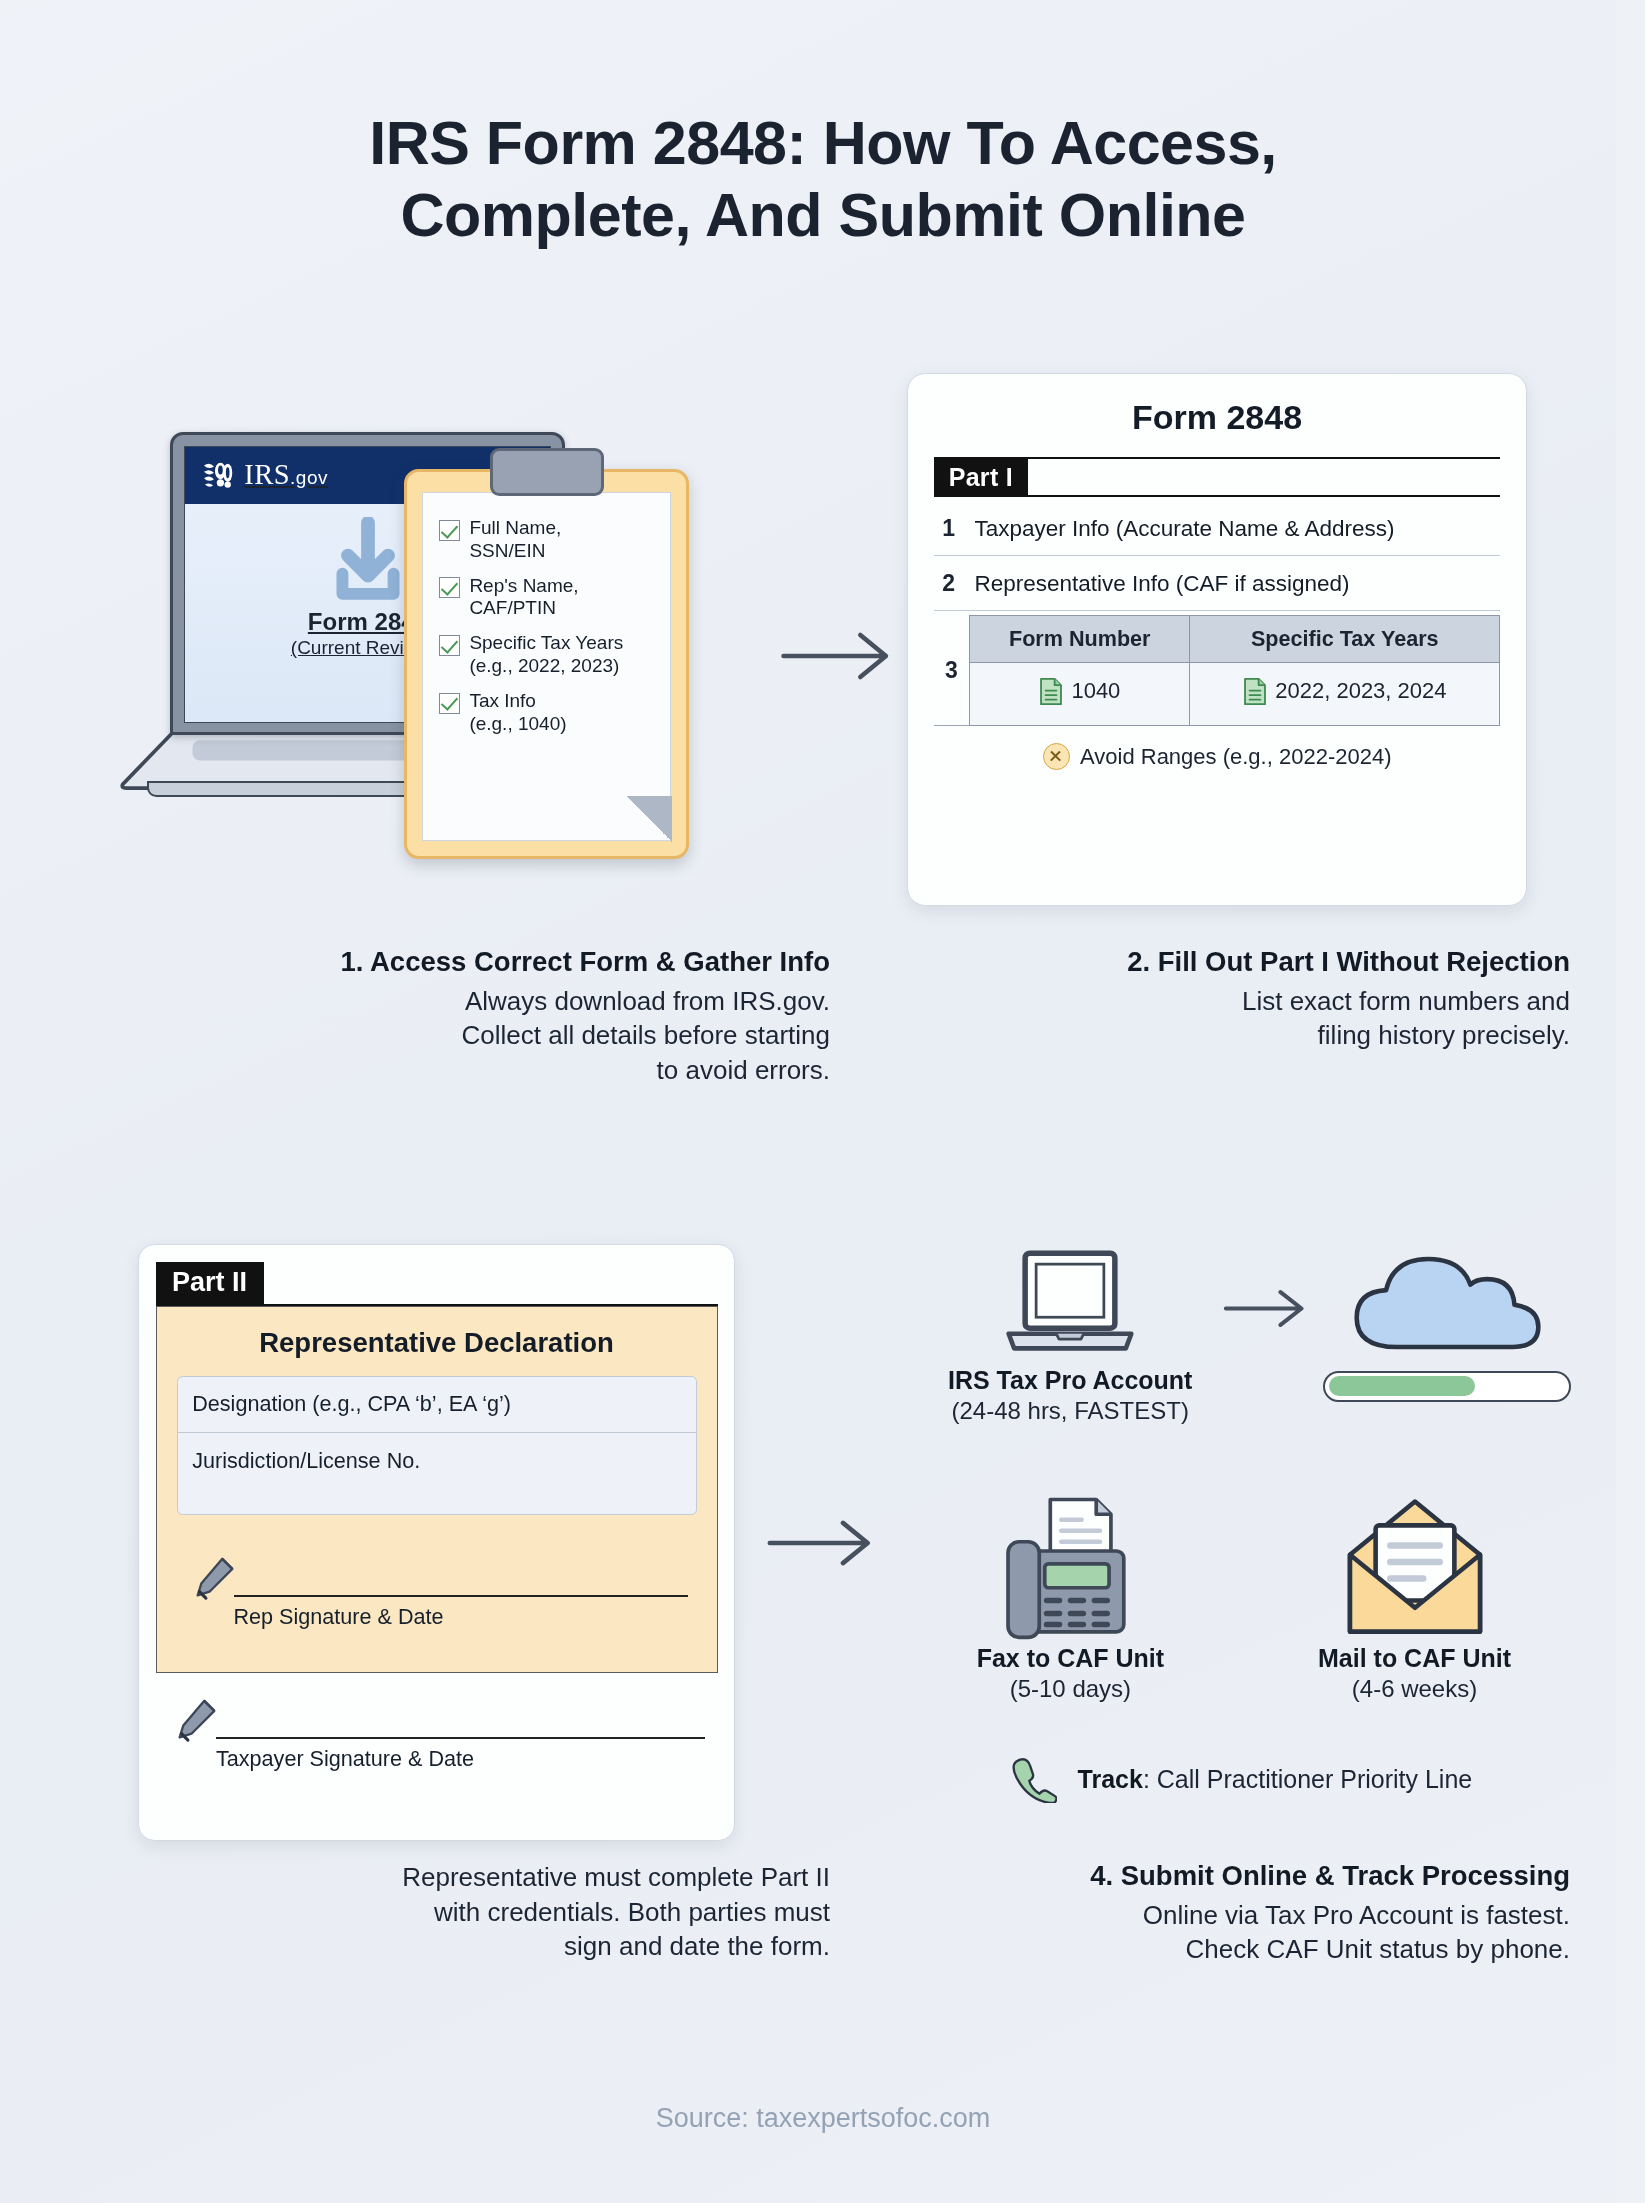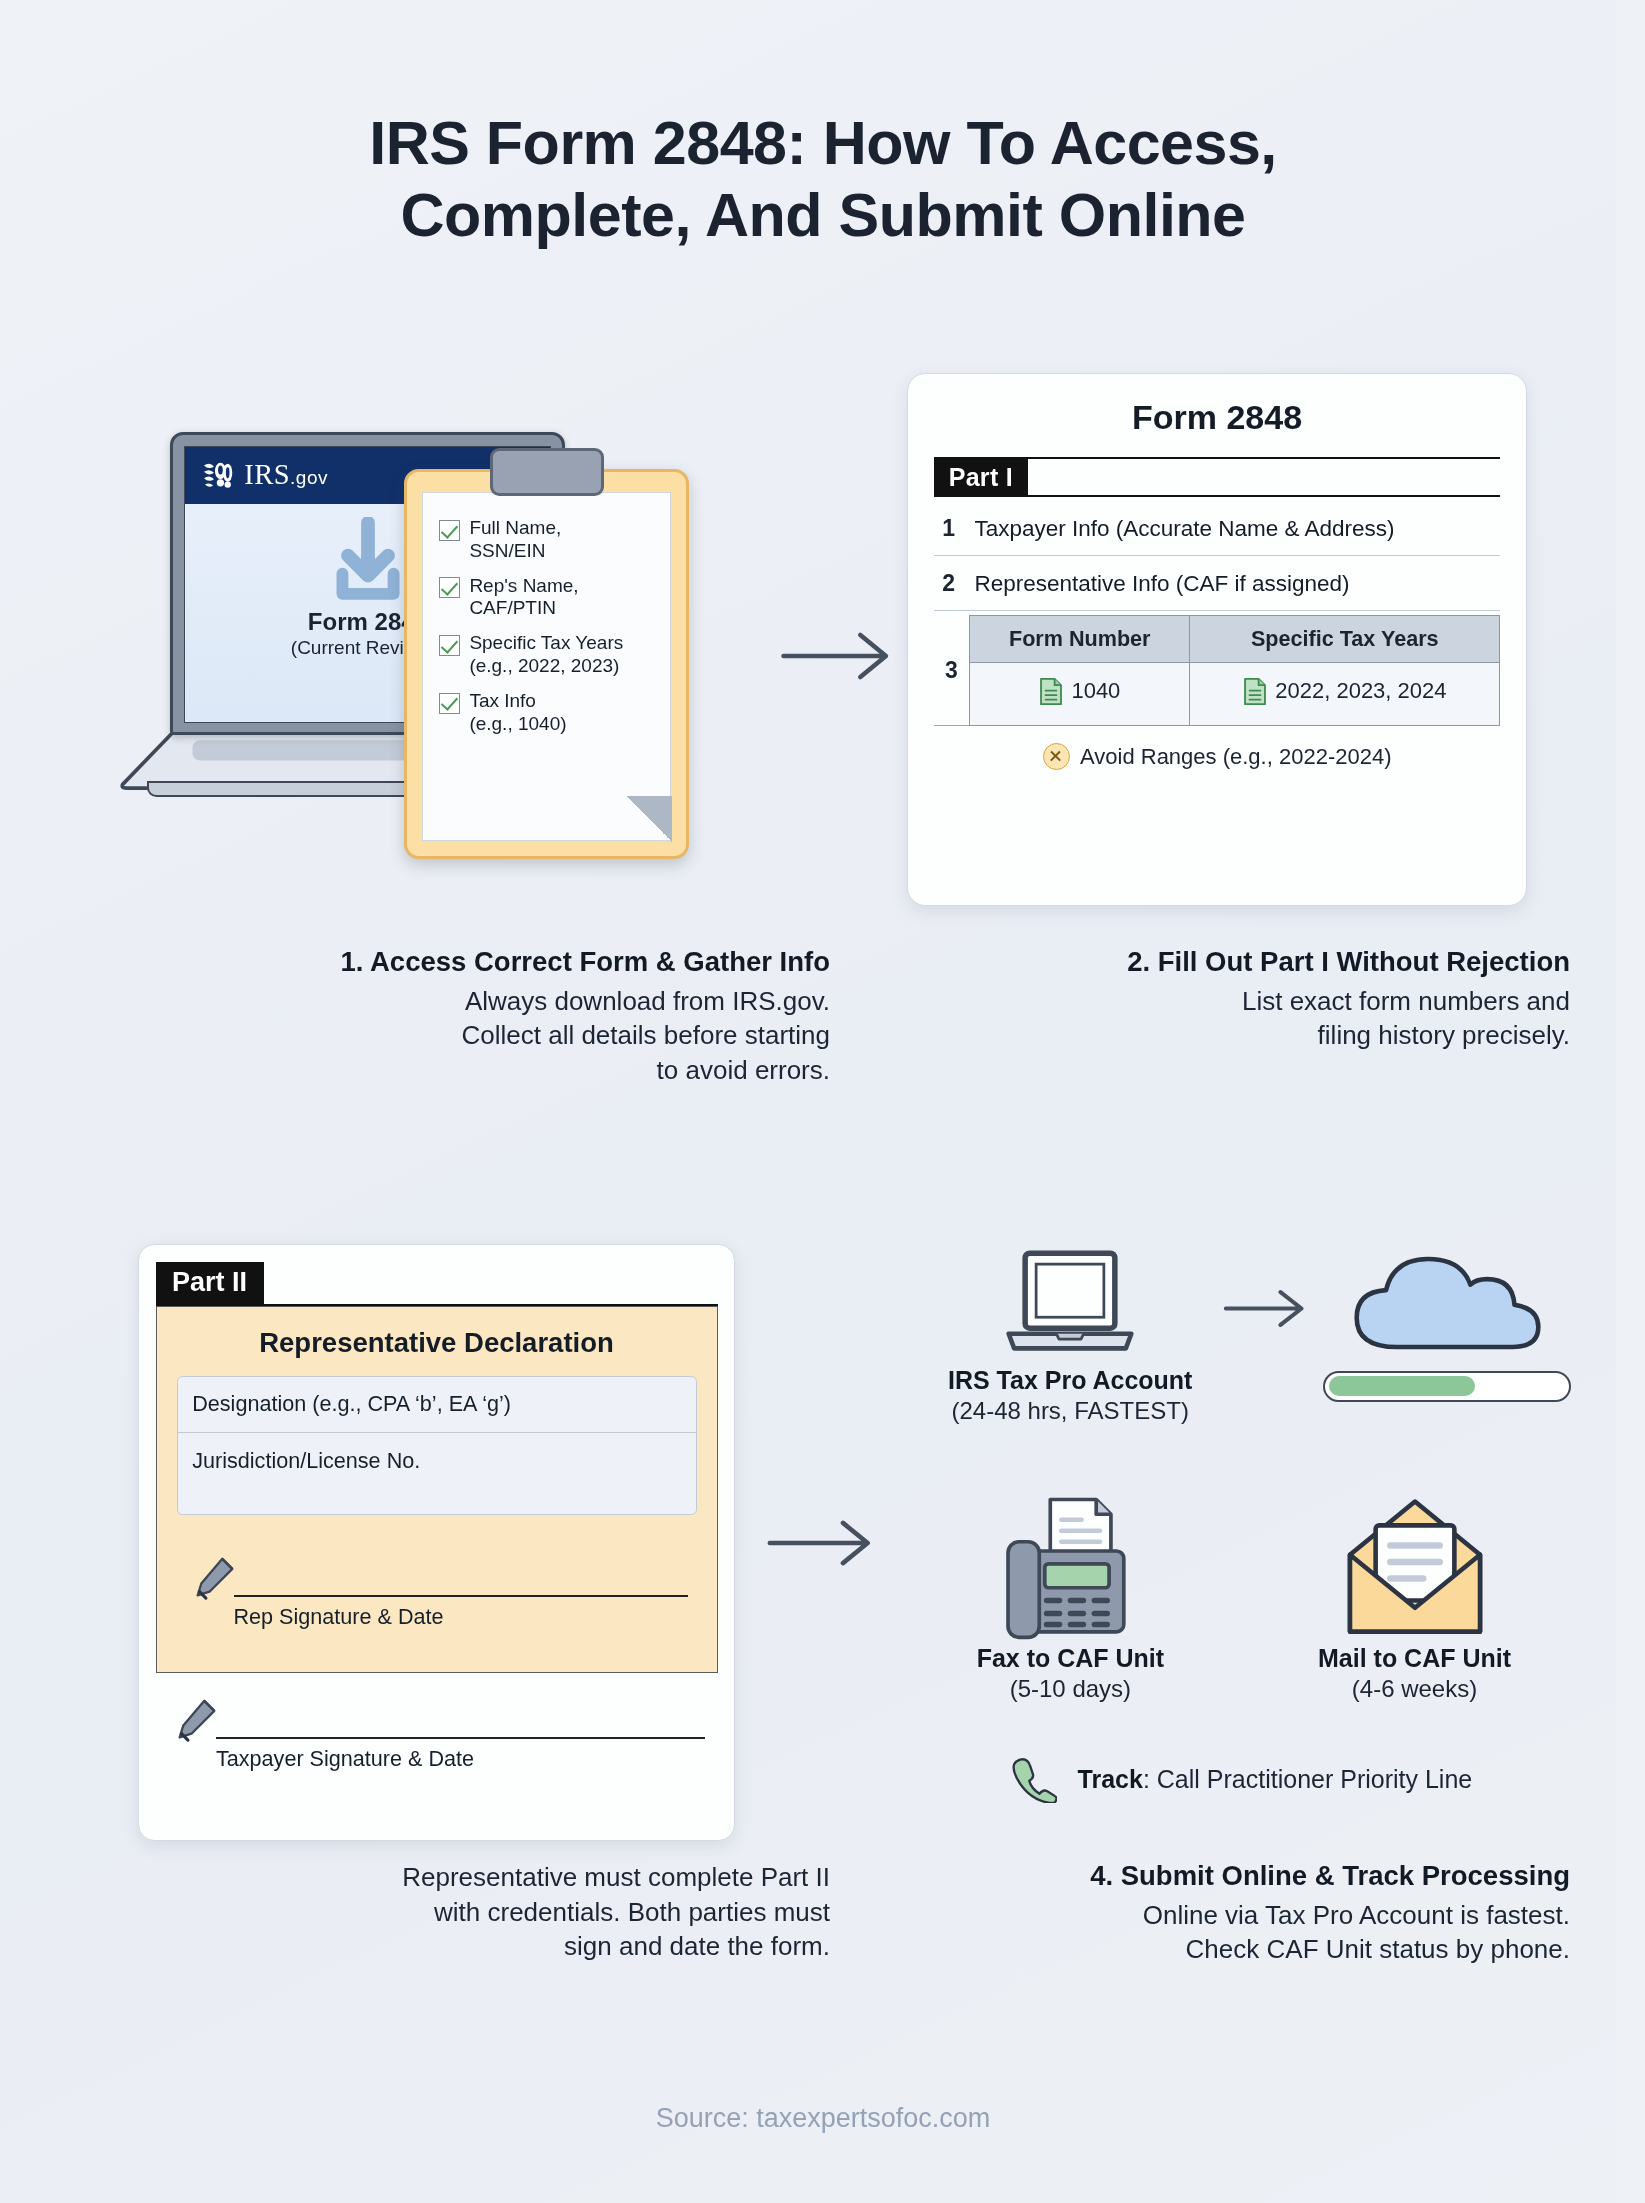--- a/index.html
+++ b/index.html
@@ -34,21 +34,21 @@
 
   .laptop { position: absolute; left: 18.4px; top: 13.8px; width: 496px; height: 395px; }
   .laptop-lid {
     position: absolute; left: 51px; top: 0; width: 395px; height: 303px;
     background: #8792a3; border: 3.7px solid #3e4857; border-radius: 13px 13px 3.7px 3.7px;
     box-shadow: 0 2.8px 7.3px rgba(40,50,70,.25);
   }
   .laptop-screen {
     position: absolute; left: 11px; top: 11px; right: 11px; bottom: 9.2px;
     background: linear-gradient(180deg,#eaf1fb 0%, #dce8f7 100%);
-    border: 1.8px solid #3e4857; overflow: hidden;
+    border: 1.8px solid #3e4857; overflow: hidden; text-decoration: underline;
   }
   .irs-bar {
     height: 57px; background: #11306a;
     display: flex; align-items: center; padding-left: 16.5px; gap: 7.3px;
   }
   .irs-seal {
     width: 35px; height: 31px; position: relative; flex: 0 0 auto;
   }
   .irs-wordmark {
     color: #fff; font-family: "Liberation Serif", serif;

